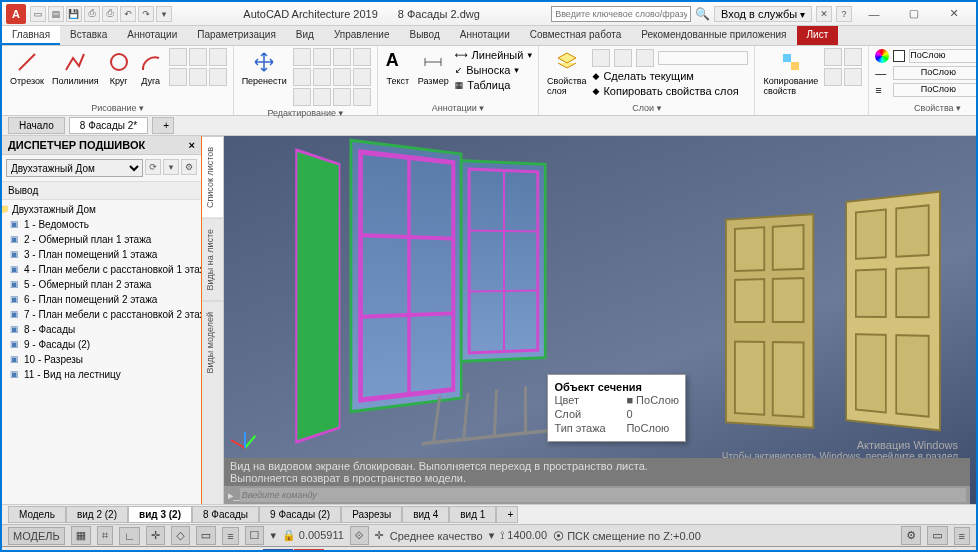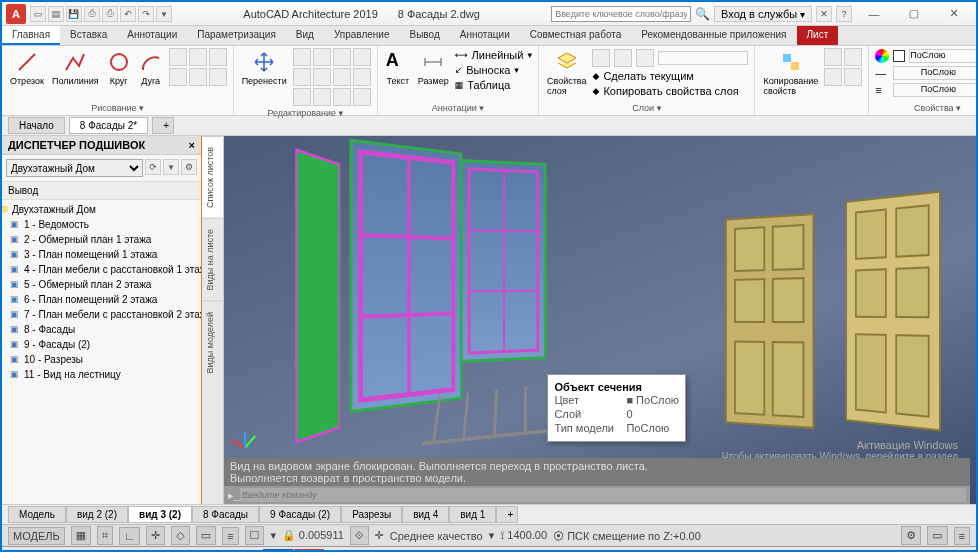--- a/index.html
+++ b/index.html
@@ -386,21 +386,21 @@
       <div class="tt-title">Объект сечения</div>
       <div class="tt-row">
           <span>Цвет</span>
           <span>■ ПоСлою</span>
         </div>
       <div class="tt-row">
           <span>Слой</span>
           <span>0</span>
         </div>
       <div class="tt-row">
-          <span>Тип модели</span>
+          <span>Тип этажа</span>
           <span>ПоСлою</span>
         </div>
     </div>
 
     <div class="watermark">
       <div>Активация Windows</div>
       <div class="wm2">Чтобы активировать Windows, перейдите в раздел</div>
     </div>
 
     <div class="cmdbar">

